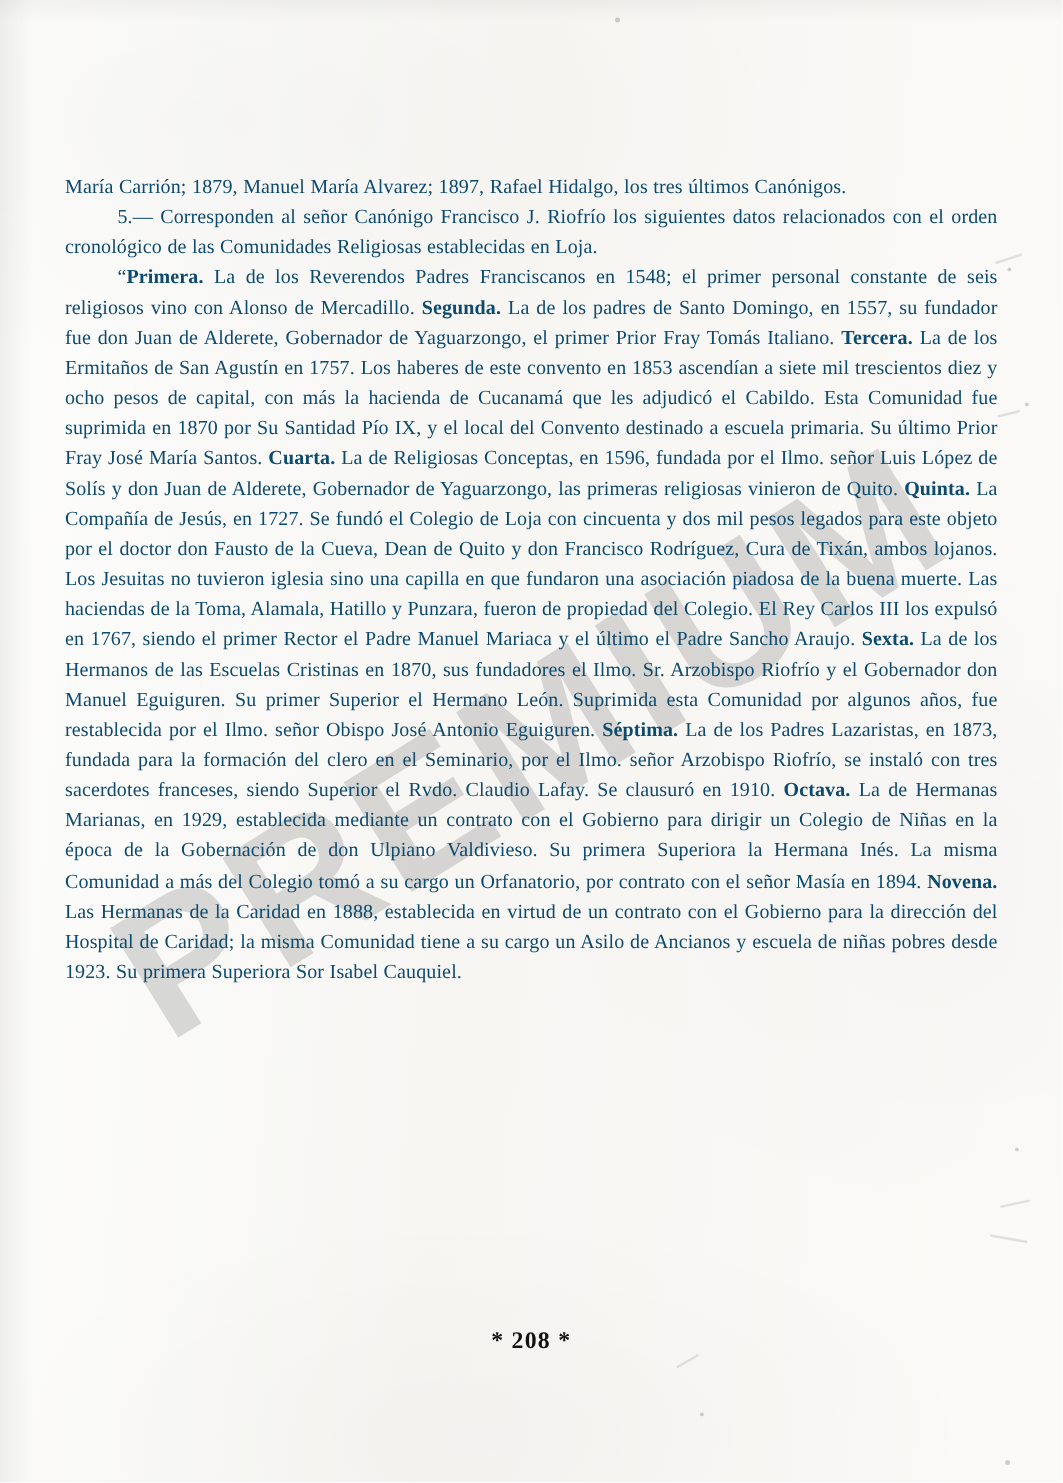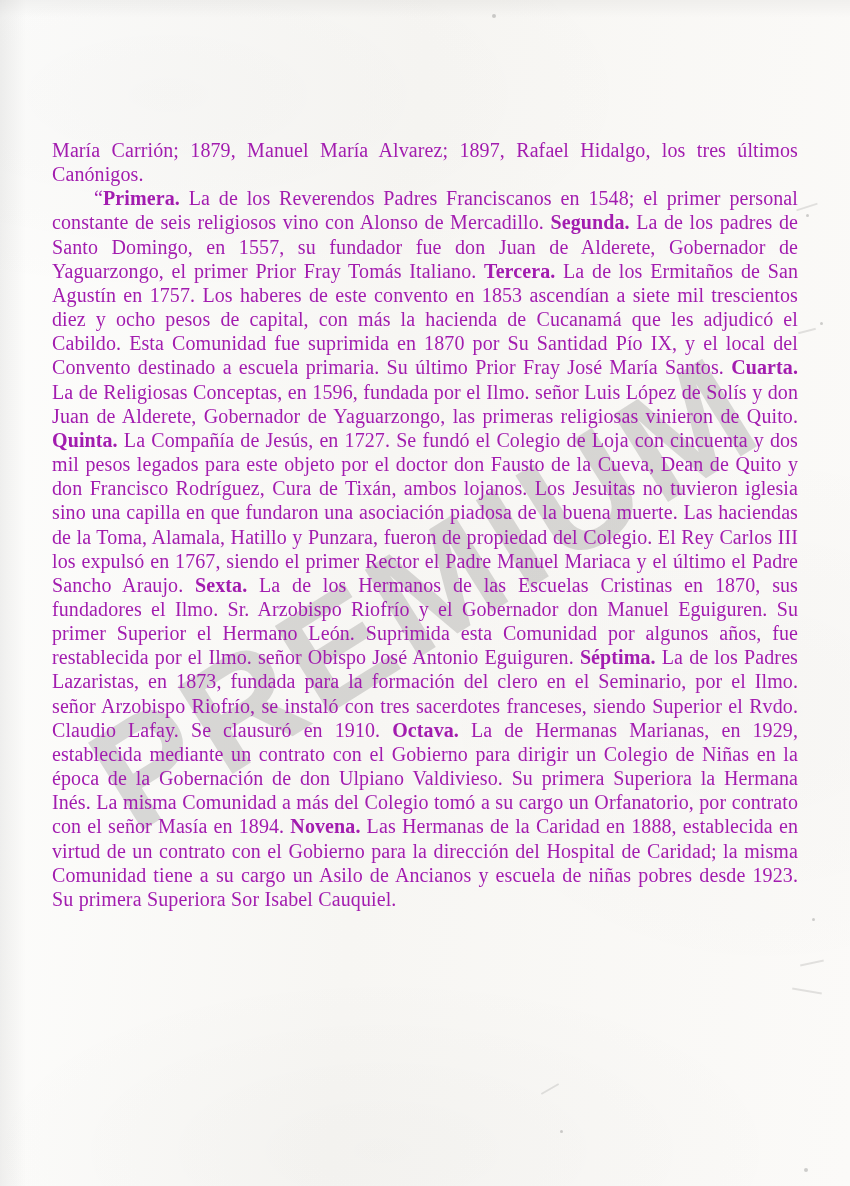--- a/index.html
+++ b/index.html
@@ -58,25 +58,25 @@
 
   #content {
     position: absolute;
     left: 52px;
     top: 138px;
     width: 746px;
   }
 
   .para {
     margin: 0;
-    font-size: 20px;
+    font-size: 16px;
     line-height: 24.15px;
     text-align: justify;
     text-justify: inter-word;
-    color: #a21caf;
+    color: #0c4a6e;
     letter-spacing: 0.1px;
     word-spacing: 0.3px;
   }
   .para.indent {
     text-indent: 42px;
   }
   .ord {
     font-weight: bold;
   }
 
@@ -112,23 +112,25 @@
 <div id="page">
 
   <div id="paper-texture"></div>
   <div id="scan-edge-left"></div>
   <div id="scan-edge-top"></div>
 
   <div id="watermark">PREMIUM</div>
 
   <div id="content">
       <p class="para"><span>María Carrión;  1879, Manuel María Alvarez; 1897, Rafael Hidalgo, los tres últimos Canónigos.</span></p>
+      <p class="para indent"><span>5.— Corresponden al señor Canónigo Francisco J. Riofrío los siguientes datos relacionados con el orden cronológico de las Comunidades Religiosas establecidas en Loja.</span></p>
       <p class="para indent"><span>“</span><span class="ord">Primera.</span><span> La de los Reverendos Padres Franciscanos en 1548; el primer personal constante de seis religiosos vino con Alonso de Mercadillo. </span><span class="ord">Segunda.</span><span> La de los padres de Santo Domingo, en 1557, su fundador fue don Juan de Alderete, Gobernador de Yaguarzongo, el primer Prior Fray Tomás Italiano. </span><span class="ord">Tercera.</span><span> La de los Ermitaños de San Agustín en 1757. Los haberes de este convento en  1853 ascendían a siete mil trescientos diez y ocho pesos de capital, con más la hacienda de Cucanamá que les adjudicó el Cabildo. Esta Comunidad fue suprimida en 1870 por Su Santidad Pío IX, y el local del Convento destinado a escuela primaria. Su último Prior Fray José María Santos. </span><span class="ord">Cuarta.</span><span> La de Religiosas Conceptas, en 1596, fundada por el Ilmo. señor Luis López de Solís y don Juan de Alderete, Gobernador de Yaguarzongo, las primeras religiosas vinieron de Quito. </span><span class="ord">Quinta.</span><span> La Compañía de Jesús, en 1727. Se fundó el Colegio de Loja con cincuenta y dos mil pesos legados para este objeto por el doctor don Fausto de la Cueva, Dean de Quito y don Francisco Rodríguez, Cura de Tixán, ambos lojanos. Los Jesuitas no tuvieron iglesia sino una capilla en que fundaron una asociación piadosa de la buena muerte. Las haciendas de la Toma, Alamala, Hatillo y Punzara, fueron de propiedad del Colegio. El Rey Carlos III los expulsó en 1767, siendo el primer Rector el Padre Manuel Mariaca y el último el Padre Sancho Araujo. </span><span class="ord">Sexta.</span><span> La de los Hermanos de las Escuelas Cristinas en 1870, sus fundadores el Ilmo. Sr. Arzobispo Riofrío  y el Gobernador don Manuel Eguiguren. Su primer Superior el Hermano León. Suprimida esta Comunidad por algunos años, fue restablecida por el Ilmo. señor Obispo José Antonio Eguiguren. </span><span class="ord">Séptima.</span><span> La de los Padres Lazaristas, en 1873, fundada para la formación del clero en el Seminario, por el Ilmo. señor Arzobispo Riofrío, se instaló con tres sacerdotes franceses, siendo Superior el Rvdo. Claudio Lafay. Se clausuró en 1910. </span><span class="ord">Octava.</span><span> La de Hermanas Marianas, en 1929, establecida mediante un contrato con el Gobierno para dirigir un Colegio de Niñas en la época de la Gobernación de don Ulpiano Valdivieso. Su primera  Superiora la Hermana Inés. La misma Comunidad a más del Colegio tomó a su cargo un Orfanatorio, por contrato con el señor Masía en 1894. </span><span class="ord">Novena.</span><span> Las Hermanas de la Caridad en 1888, establecida en virtud de un contrato con el Gobierno para la dirección del Hospital de Caridad;  la misma Comunidad tiene a su cargo un Asilo de Ancianos y escuela de niñas pobres desde 1923. Su primera Superiora Sor Isabel Cauquiel.</span></p>
     </div>
 
+  <div id="page-number">* 208 *</div>
 
   <div class="speck" style="left:492px; top:14px; width:4px; height:4px;"></div>
   <div class="speck" style="left:806px; top:214px; width:3px; height:3px;"></div>
   <div class="speck" style="left:820px; top:322px; width:3px; height:3px;"></div>
   <div class="speck" style="left:812px; top:918px; width:3px; height:3px;"></div>
   <div class="speck" style="left:804px; top:1168px; width:4px; height:4px;"></div>
   <div class="speck" style="left:560px; top:1130px; width:3px; height:3px;"></div>
   <div class="streak" style="left:796px; top:206px; width:22px; height:2px; transform:rotate(-18deg);"></div>
   <div class="streak" style="left:798px; top:330px; width:18px; height:2px; transform:rotate(-14deg);"></div>
   <div class="streak" style="left:800px; top:962px; width:24px; height:2px; transform:rotate(-12deg);"></div>

